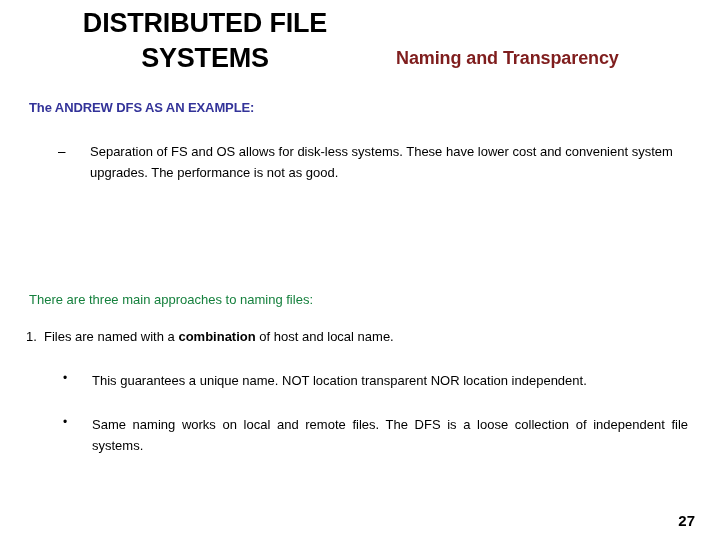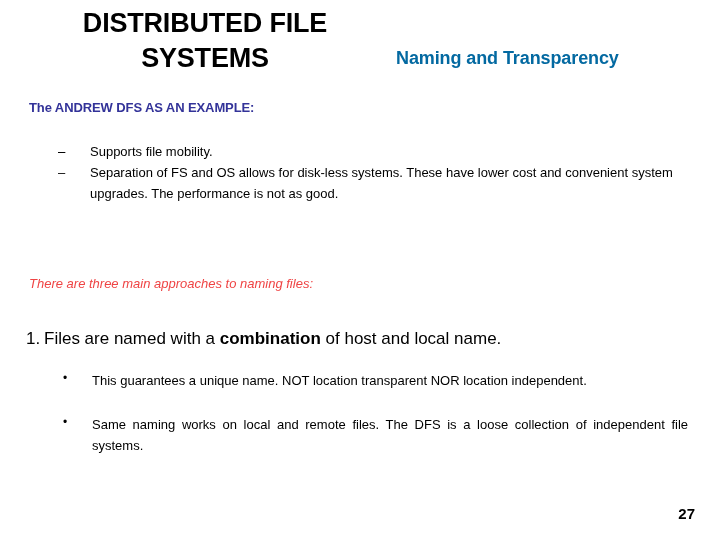--- a/index.html
+++ b/index.html
@@ -45,21 +45,21 @@
     color: #000000;
   }
 
   .slide-subtitle {
     position: absolute;
     left: 396px;
     top: 48px;
     font-size: 18px;
     font-weight: bold;
     letter-spacing: -0.1px;
-    color: #0369a1;
+    color: #7f1d1d;
     white-space: nowrap;
   }
 
   
   .body-area {
     position: absolute;
     left: 0;
     top: 92px;
     width: 592px;
     height: 448px;
@@ -96,32 +96,31 @@
     position: absolute;
     left: 0;
     top: 0;
     font-size: 13px;
     color: #000000;
   }
 
   .intro-line {
     position: absolute;
     left: 29px;
-    top: 184px;
-    font-size: 13px;
-    color: #ef4444;
-    white-space: nowrap;
-    font-style: italic;
+    top: 200px;
+    font-size: 13px;
+    color: #15803d;
+    white-space: nowrap;
   }
 
   .numbered-line {
     position: absolute;
     left: 26px;
     top: 237px;
-    font-size: 17px;
+    font-size: 13px;
     color: #000000;
     white-space: nowrap;
   }
   .numbered-line .num {
     display: inline-block;
     min-width: 18px;
   }
   .numbered-line b {
     font-weight: bold;
   }
@@ -151,21 +150,21 @@
     top: -1px;
     font-size: 12px;
     line-height: 1.62;
     color: #000000;
   }
 
   
   .page-number {
     position: absolute;
     right: 25px;
-    bottom: 18px;
+    bottom: 11px;
     font-size: 15px;
     font-weight: bold;
     color: #000000;
   }
 </style>
 </head>
 <body>
 
 <div class="slide">
 
@@ -177,21 +176,20 @@
   <div class="body-area">
 
     <div class="heading-blue" id="andrew-heading">The ANDREW DFS AS AN EXAMPLE:</div>
 
     <div class="dash-list">
       <div class="dash-item">
         <span class="dash-mark">–</span>
       </div>
       <div class="dash-item">
         <span class="dash-mark">–</span>
-        <span>Supports file mobility.</span>
       </div>
       <div class="dash-item">
         <span class="dash-mark">–</span>
         <span>Separation of FS and OS allows for disk-less systems. These have lower cost and convenient system upgrades. The performance is not as good.</span>
       </div>
     </div>
 
 
     <div class="intro-line">There are three main approaches to naming files:</div>
 

